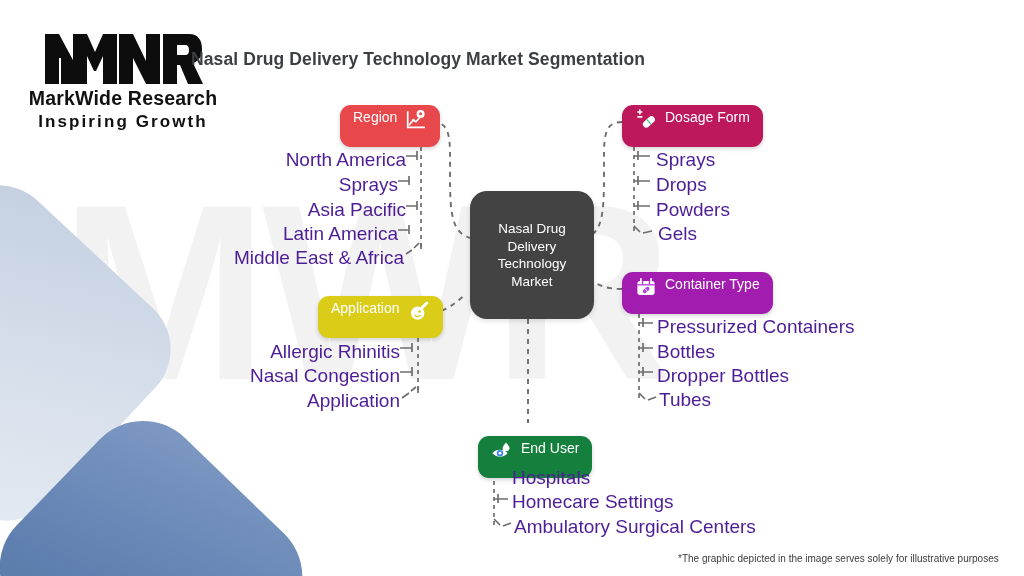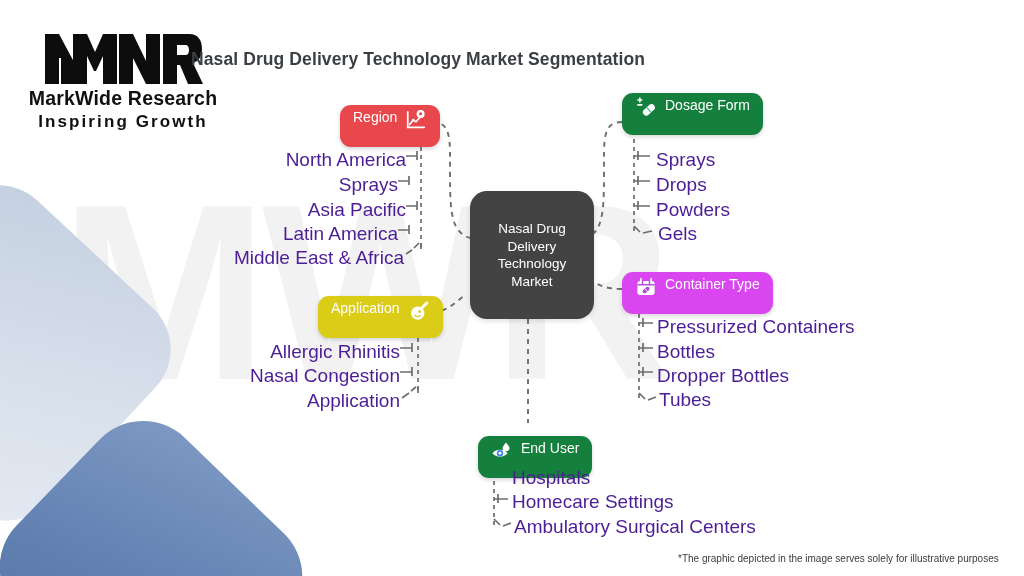--- a/index.html
+++ b/index.html
@@ -200,37 +200,37 @@
       <path d="M17 9.6 L14.6 6.6 L19.4 6.6 Z" fill="#fff"></path>
       <circle cx="17" cy="5.2" r="1.7" fill="#e8474c"></circle>
     </svg>
   </div>
   <div class="leaf right-align" style="left:406px;top:150px;">North America</div>
   <div class="leaf right-align" style="left:398px;top:175px;">Sprays</div>
   <div class="leaf right-align" style="left:406px;top:200px;">Asia Pacific</div>
   <div class="leaf right-align" style="left:398px;top:224px;">Latin America</div>
   <div class="leaf right-align" style="left:404px;top:248px;">Middle East &amp; Africa</div>
 
-  <div class="pill" id="pill-dosage" style="left:622px;top:93px;background:#15803d;">
+  <div class="pill" id="pill-dosage" style="left:622px;top:105px;background:#be185d;">
     <svg width="22" height="22" viewBox="0 0 24 24">
       <path d="M3.2 3.2 L7.4 3.2 M5.3 1.1 L5.3 5.3" stroke="#fff" stroke-width="1.7" stroke-linecap="round"></path>
       <path d="M3.2 8.6 L7.4 8.6" stroke="#fff" stroke-width="1.7" stroke-linecap="round"></path>
       <g transform="rotate(-42 15 14)">
         <rect x="7.6" y="10.4" width="15" height="7.4" rx="3.7" fill="#fff"></rect>
         <path d="M15.1 10.4 L15.1 17.8" stroke="#34c47c" stroke-width="1.4"></path>
       </g>
     </svg>
     <span class="pill-label">Dosage Form</span>
   </div>
   <div class="leaf" style="left:656px;top:150px;">Sprays</div>
   <div class="leaf" style="left:656px;top:175px;">Drops</div>
   <div class="leaf" style="left:656px;top:200px;">Powders</div>
   <div class="leaf" style="left:658px;top:224px;">Gels</div>
 
-  <div class="pill" id="pill-container" style="left:622px;top:272px;background:#d946ef;">
+  <div class="pill" id="pill-container" style="left:622px;top:272px;background:#a21caf;">
     <svg width="22" height="22" viewBox="0 0 24 24">
       <rect x="2.6" y="5.4" width="18.8" height="15.4" rx="3" fill="#fff"></rect>
       <path d="M2.6 9.6 L21.4 9.6" stroke="#b344e0" stroke-width="1.5"></path>
       <path d="M8.2 5.4 L8.2 9.6 M15.8 5.4 L15.8 9.6" stroke="#b344e0" stroke-width="1.5"></path>
       <path d="M6.4 3 L6.4 5.4 M17.6 3 L17.6 5.4" stroke="#fff" stroke-width="1.8" stroke-linecap="round"></path>
       <g transform="rotate(-40 12 15.4)">
         <rect x="8" y="13.2" width="8.4" height="4.4" rx="2.2" fill="#b344e0"></rect>
         <path d="M12.2 13.2 L12.2 17.6" stroke="#fff" stroke-width="1"></path>
       </g>
     </svg>

